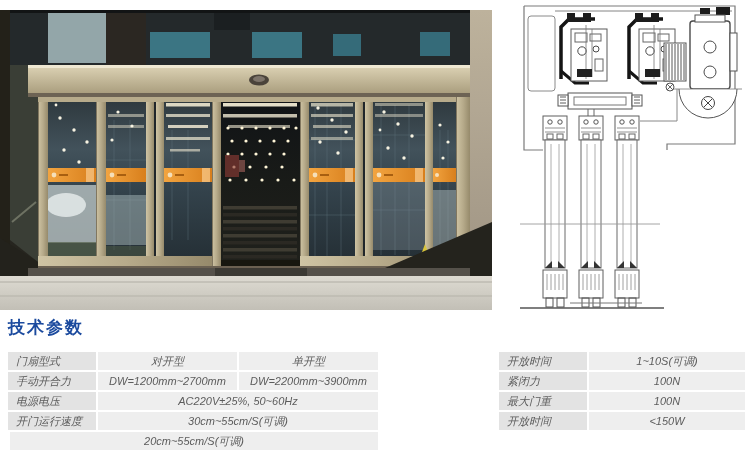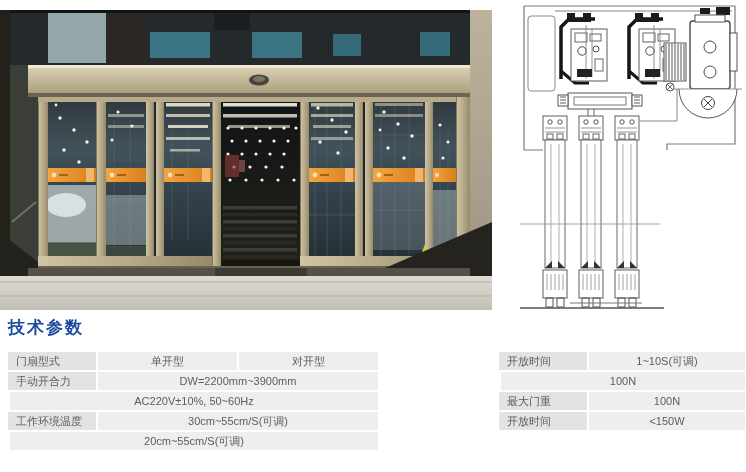--- a/index.html
+++ b/index.html
@@ -6,21 +6,21 @@
   .stage{
     position:relative;width:746px;height:472px;background:#ffffff;overflow:hidden;
     font-family:"Liberation Sans","DejaVu Sans",sans-serif;
   }
   .photo-wrap{position:absolute;left:0;top:10px;width:492px;height:300px;}
   .diagram-wrap{position:absolute;left:514px;top:3px;width:232px;height:318px;background:#ffffff;}
   .section-title{
     position:absolute;left:8px;top:316px;margin:0;
     font-size:17px;font-weight:bold;letter-spacing:2px;color:#1b4a9e;text-align:center;
   }
-  .spec-table{position:absolute;top:352px;}
+  .spec-table{position:absolute;top:352px;font-style:italic;}
   .spec-table.left{left:8px;width:370px;}
   .spec-table.right{left:487px;width:246px;padding-left:12px;}
   .trow{display:flex;height:18px;margin-bottom:2px;font-size:11px;color:#5c5c5c;line-height:18px;}
   .tlabel{width:88px;flex:0 0 88px;background:#e3e3e3;padding-left:8px;box-sizing:border-box;white-space:nowrap;}
   .tval{flex:1;background:#eeeeee;text-align:center;margin-left:2px;white-space:nowrap;}
   svg{display:block;}
 </style>
 </head>
 <body>
 
@@ -366,45 +366,48 @@
         <line x1="6" y1="305" x2="150" y2="305" stroke="#555" stroke-width="1.3"></line>
       </g>
     </svg>
   </div>
 
   <h2 class="section-title">技术参数</h2>
 
   <div class="spec-table left">
     <div class="trow">
       <div class="tlabel">门扇型式</div>
+      <div class="tval">对开型</div>
       <div class="tval">单开型</div>
-      <div class="tval">对开型</div>
     </div>
     <div class="trow">
       <div class="tlabel">手动开合力</div>
+      <div class="tval">DW=1200mm~2700mm</div>
       <div class="tval">DW=2200mm~3900mm</div>
     </div>
     <div class="trow">
-      <div class="tval">AC220V±10%, 50~60Hz</div>
-    </div>
-    <div class="trow">
-      <div class="tlabel">工作环境温度</div>
+      <div class="tlabel">电源电压</div>
+      <div class="tval">AC220V±25%, 50~60Hz</div>
+    </div>
+    <div class="trow">
+      <div class="tlabel">开门运行速度</div>
       <div class="tval">30cm~55cm/S(可调)</div>
     </div>
     <div class="trow">
       <div class="tval">20cm~55cm/S(可调)</div>
     </div>
   </div>
 
   <div class="spec-table right">
     <div class="trow">
       <div class="tlabel">开放时间</div>
       <div class="tval">1~10S(可调)</div>
     </div>
     <div class="trow">
+      <div class="tlabel">紧闭力</div>
       <div class="tval">100N</div>
     </div>
     <div class="trow">
       <div class="tlabel">最大门重</div>
       <div class="tval">100N</div>
     </div>
     <div class="trow">
       <div class="tlabel">开放时间</div>
       <div class="tval">&lt;150W</div>
     </div>

